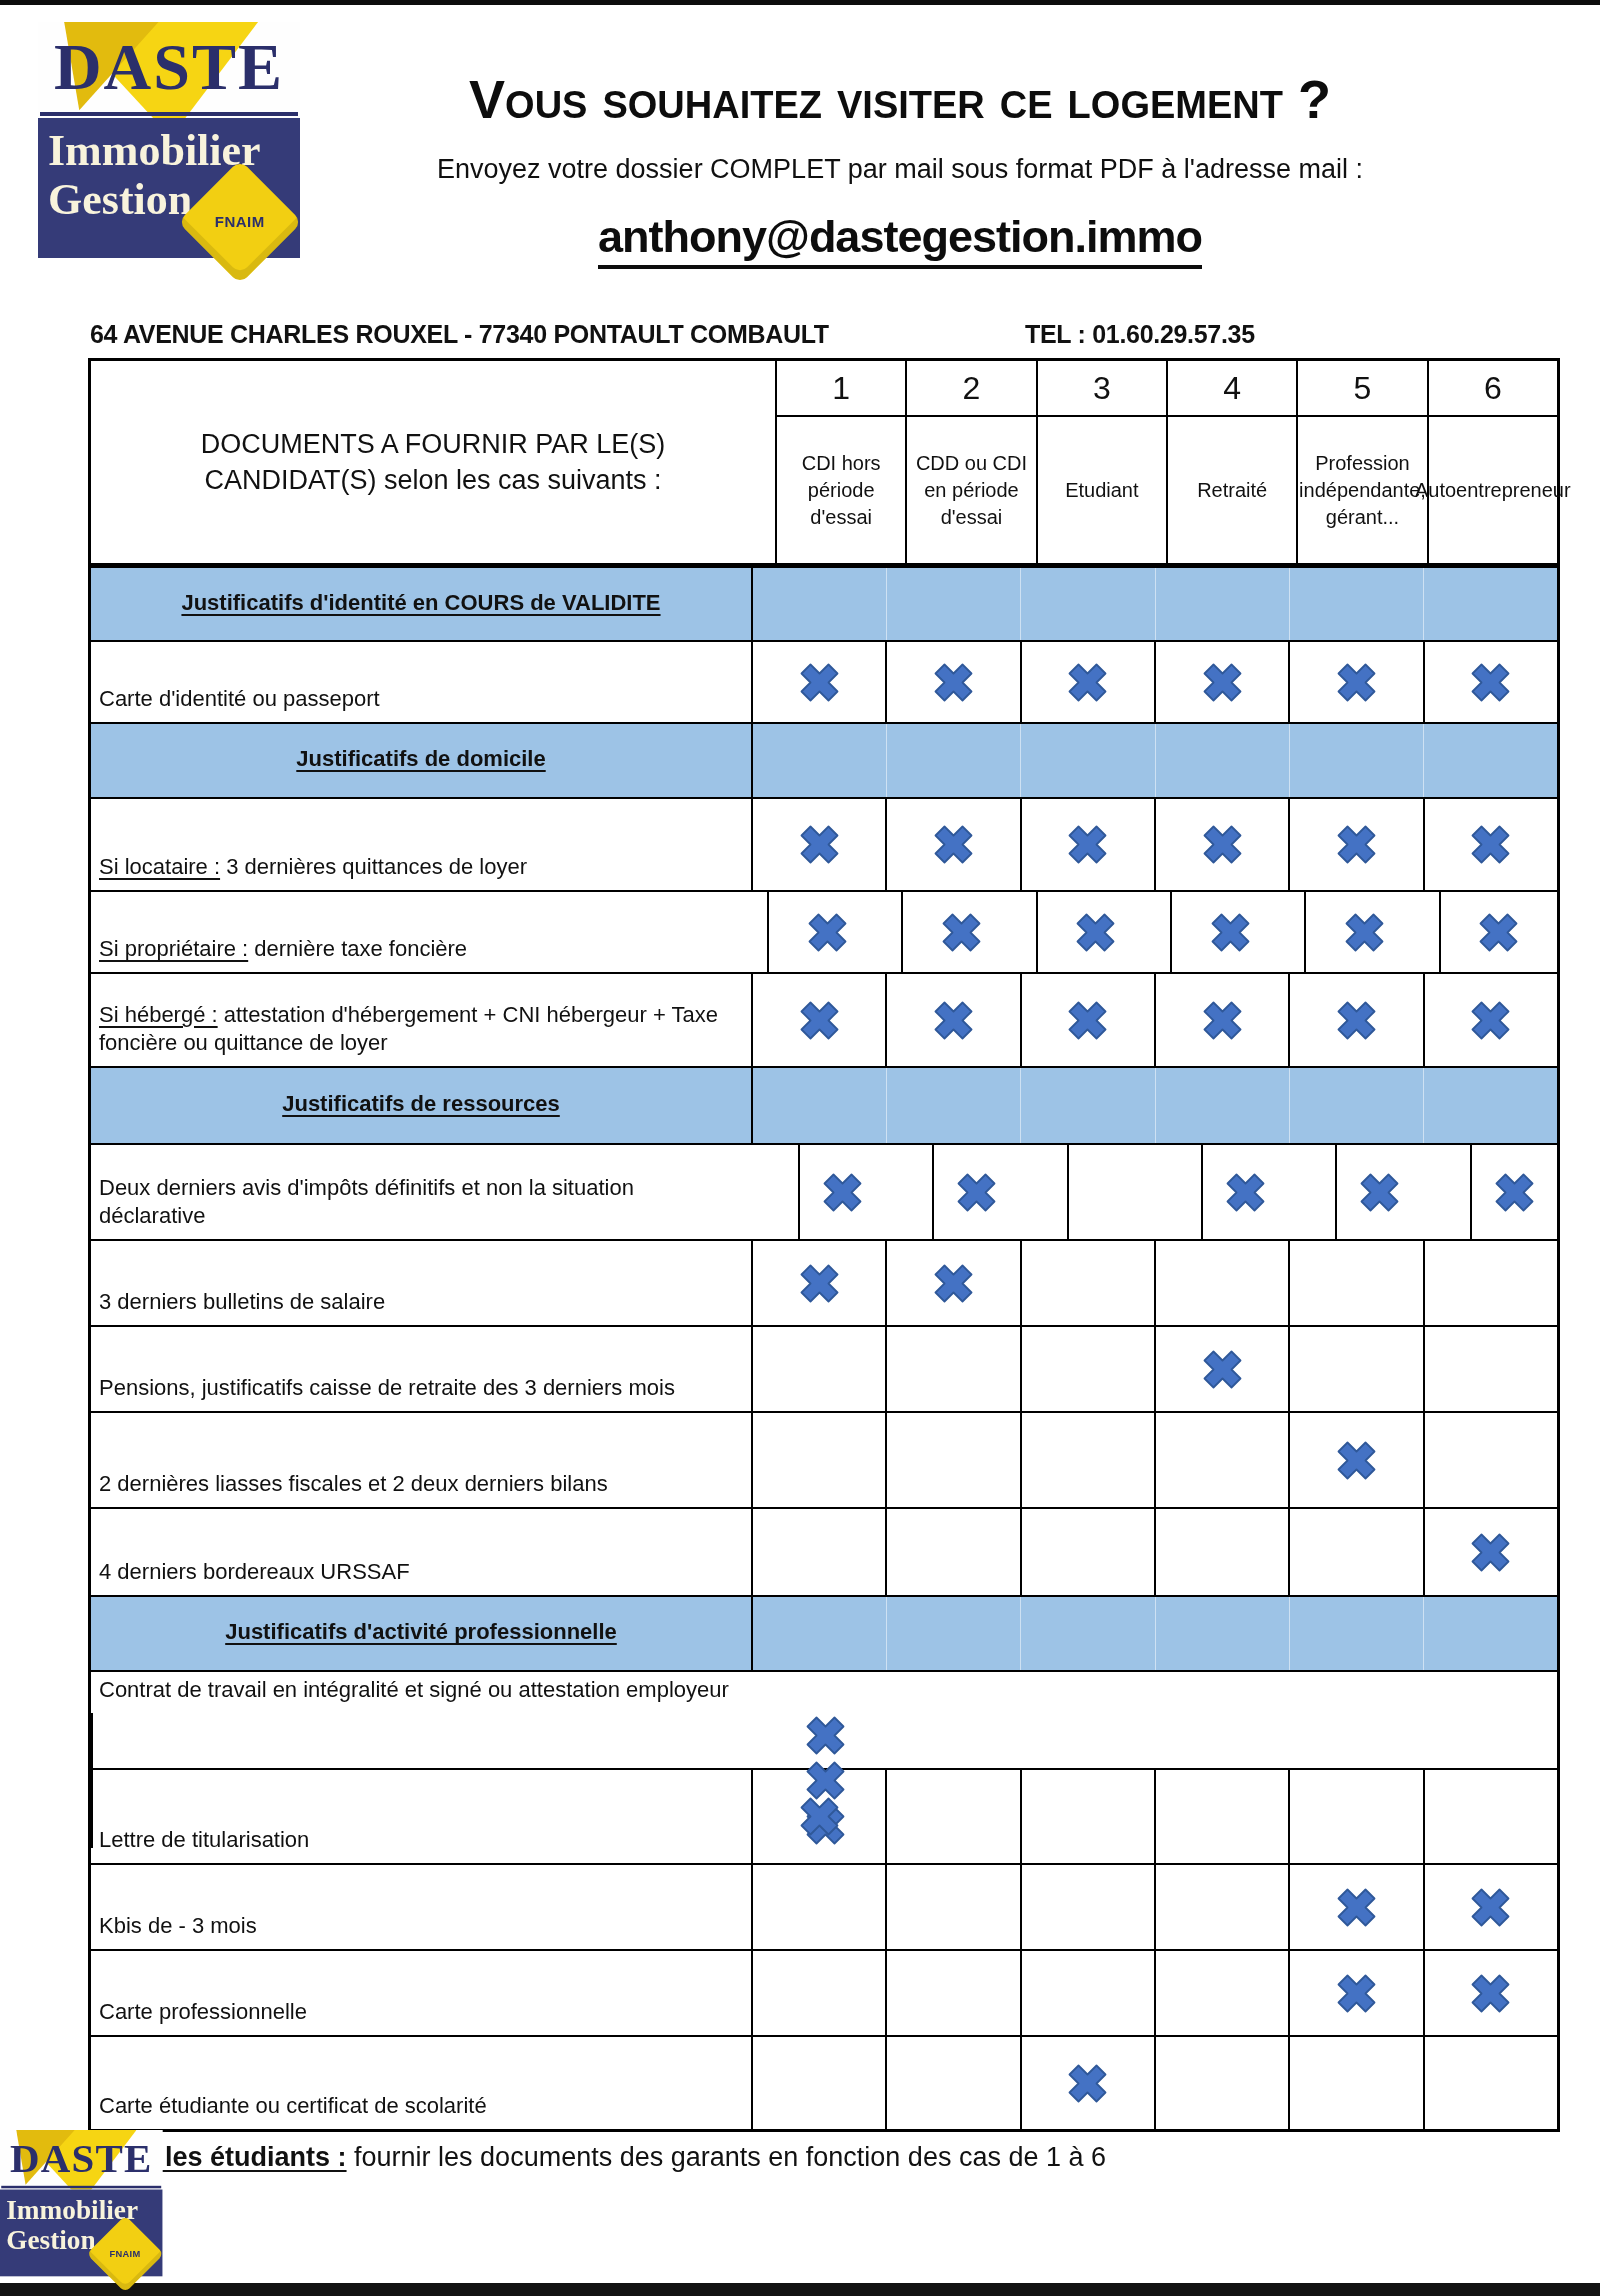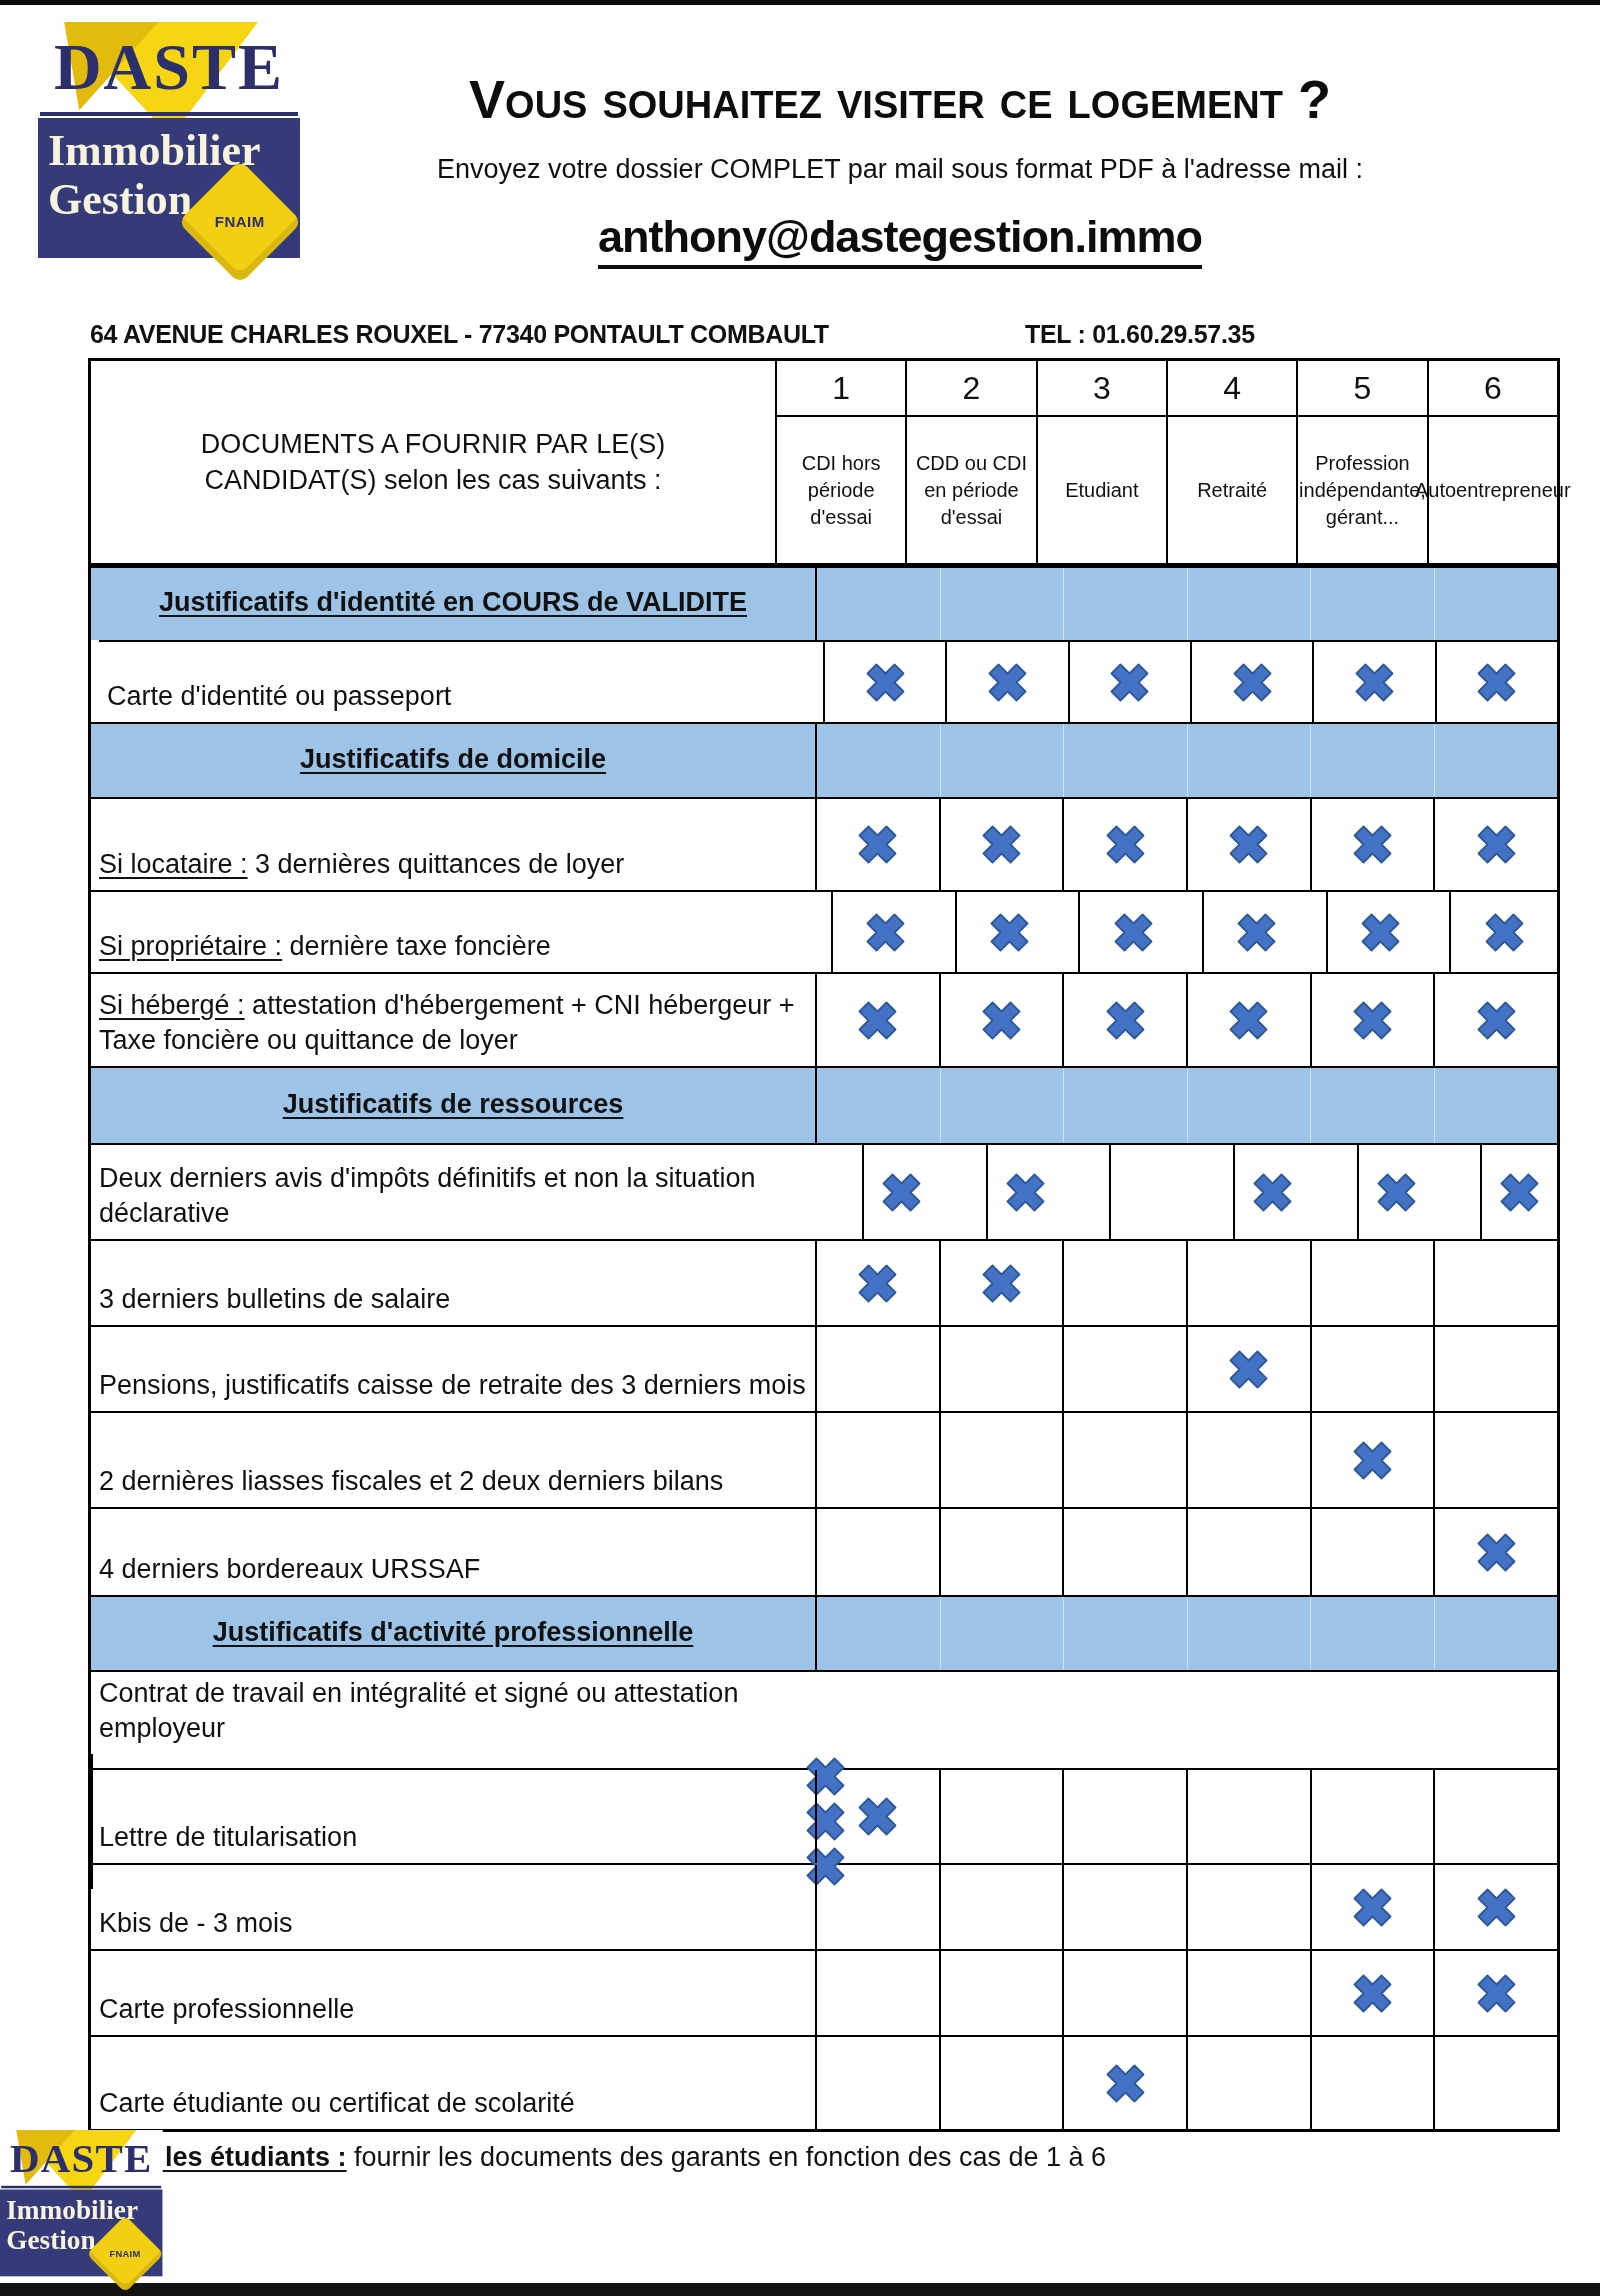--- a/index.html
+++ b/index.html
@@ -49,22 +49,22 @@
         text-align:center;font-size:27px;line-height:1.35;padding:0 24px;box-sizing:border-box;}
   .t-right{flex:1;display:flex;flex-direction:column;}
   .t-nums{display:flex;height:54px;}
   .t-collabels{display:flex;height:146px;border-top:2px solid #000;}
   .cell{flex:1;border-left:2px solid #000;display:flex;align-items:center;justify-content:center;
         box-sizing:border-box;text-align:center;min-width:0;}
   .t-nums .cell{font-size:32px;font-weight:400;}
   .t-collabels .cell{font-size:20px;line-height:1.35;padding:0 5px;}
   .t-row{display:flex;border-top:2px solid #000;box-sizing:border-box;background:#fff;}
   .t-row:first-of-type{border-top:0;}
-  .t-label{width:724px;flex:none;display:flex;align-items:flex-end;justify-content:flex-start;
-        padding:4px 8px 8px;box-sizing:border-box;font-size:27px;line-height:1.3;text-align:left;}
+  .t-label{width:660px;flex:none;display:flex;align-items:flex-end;justify-content:flex-start;
+        padding:4px 8px 8px;box-sizing:border-box;font-size:22px;line-height:1.3;text-align:left;}
   .t-row.section{background:#9DC3E6;}
   .t-row.section .t-label{align-items:center;justify-content:center;font-weight:bold;
         padding-bottom:6px;text-align:center;}
   .t-row.section .lbl{text-decoration:underline;text-underline-offset:4px;}
   .t-row.section .cell{border-left:1px solid rgba(255,255,255,.5);}
   .t-row.section .cell.cfirst{border-left:2px solid #000;}
   .u{text-decoration:underline;text-underline-offset:4px;}
   .cross{width:49px;height:45px;display:block;}
 
   
@@ -129,21 +129,21 @@
         <div class="t-label">
           <span class="lbl">Justificatifs d'identité en COURS de VALIDITE</span>
         </div>
         <div class="cell cfirst"></div>
         <div class="cell"></div>
         <div class="cell"></div>
         <div class="cell"></div>
         <div class="cell"></div>
         <div class="cell"></div>
       </div>
-      <div class="t-row" style="height: 82px; margin-left: 8px;">
+      <div class="t-row" style="height: 82px;">
         <div class="t-label">
           <span>Carte d'identité ou passeport</span>
         </div>
         <div class="cell">
           <svg class="cross" viewBox="0 0 100 100">
        <polygon points="50,30 70,10 90,30 70,50 90,70 70,90 50,70 30,90 10,70 30,50 10,30 30,10" fill="#4472C4" stroke="#2F5899" stroke-width="4" stroke-linejoin="round"></polygon>
      </svg>
         </div>
         <div class="cell">
           <svg class="cross" viewBox="0 0 100 100">

